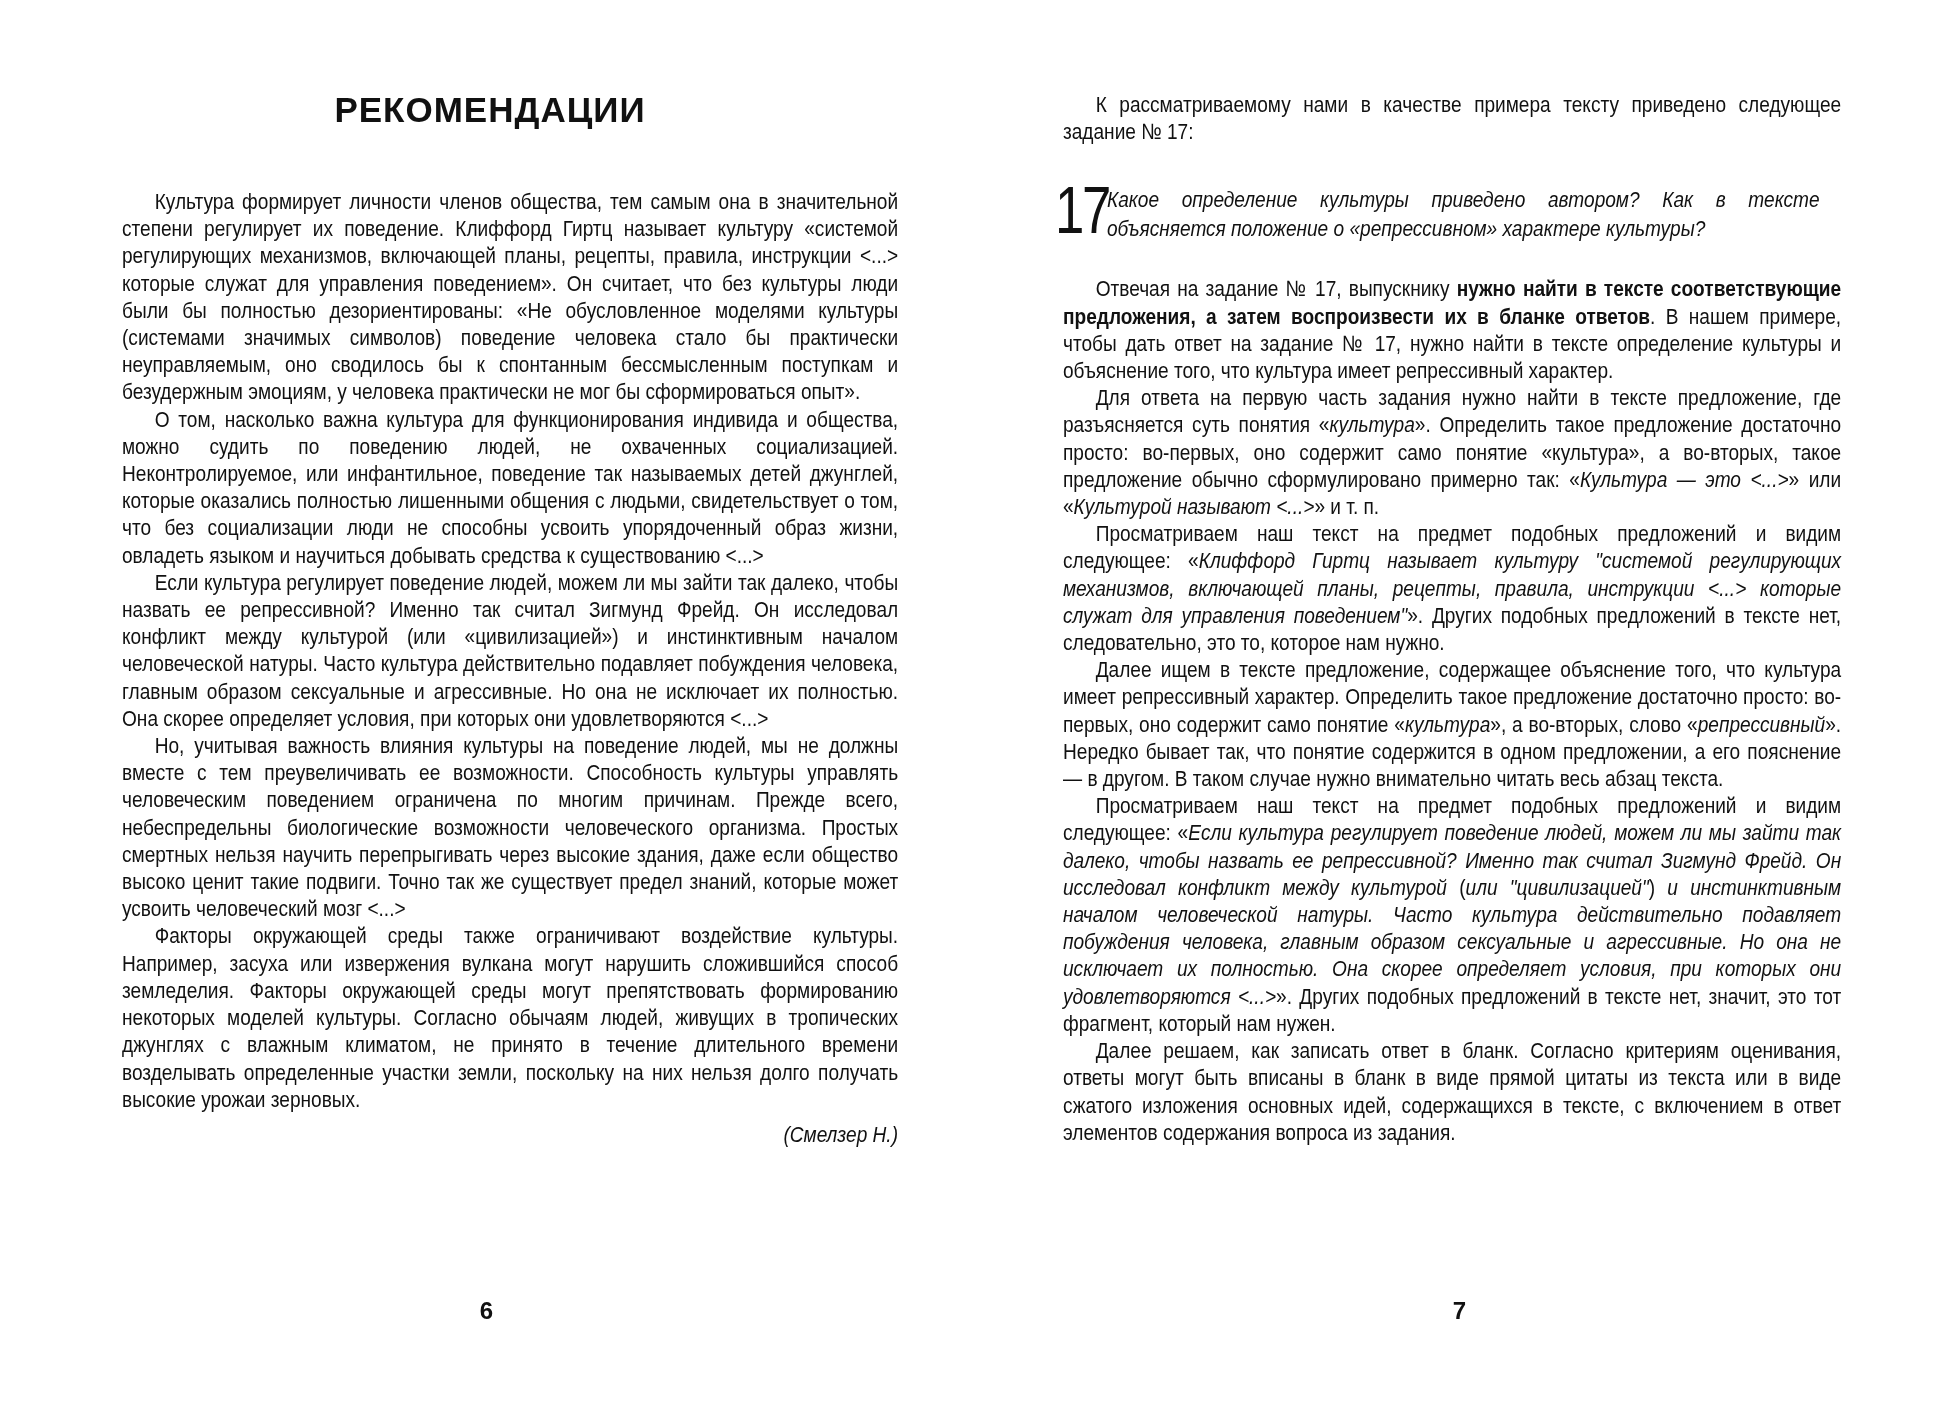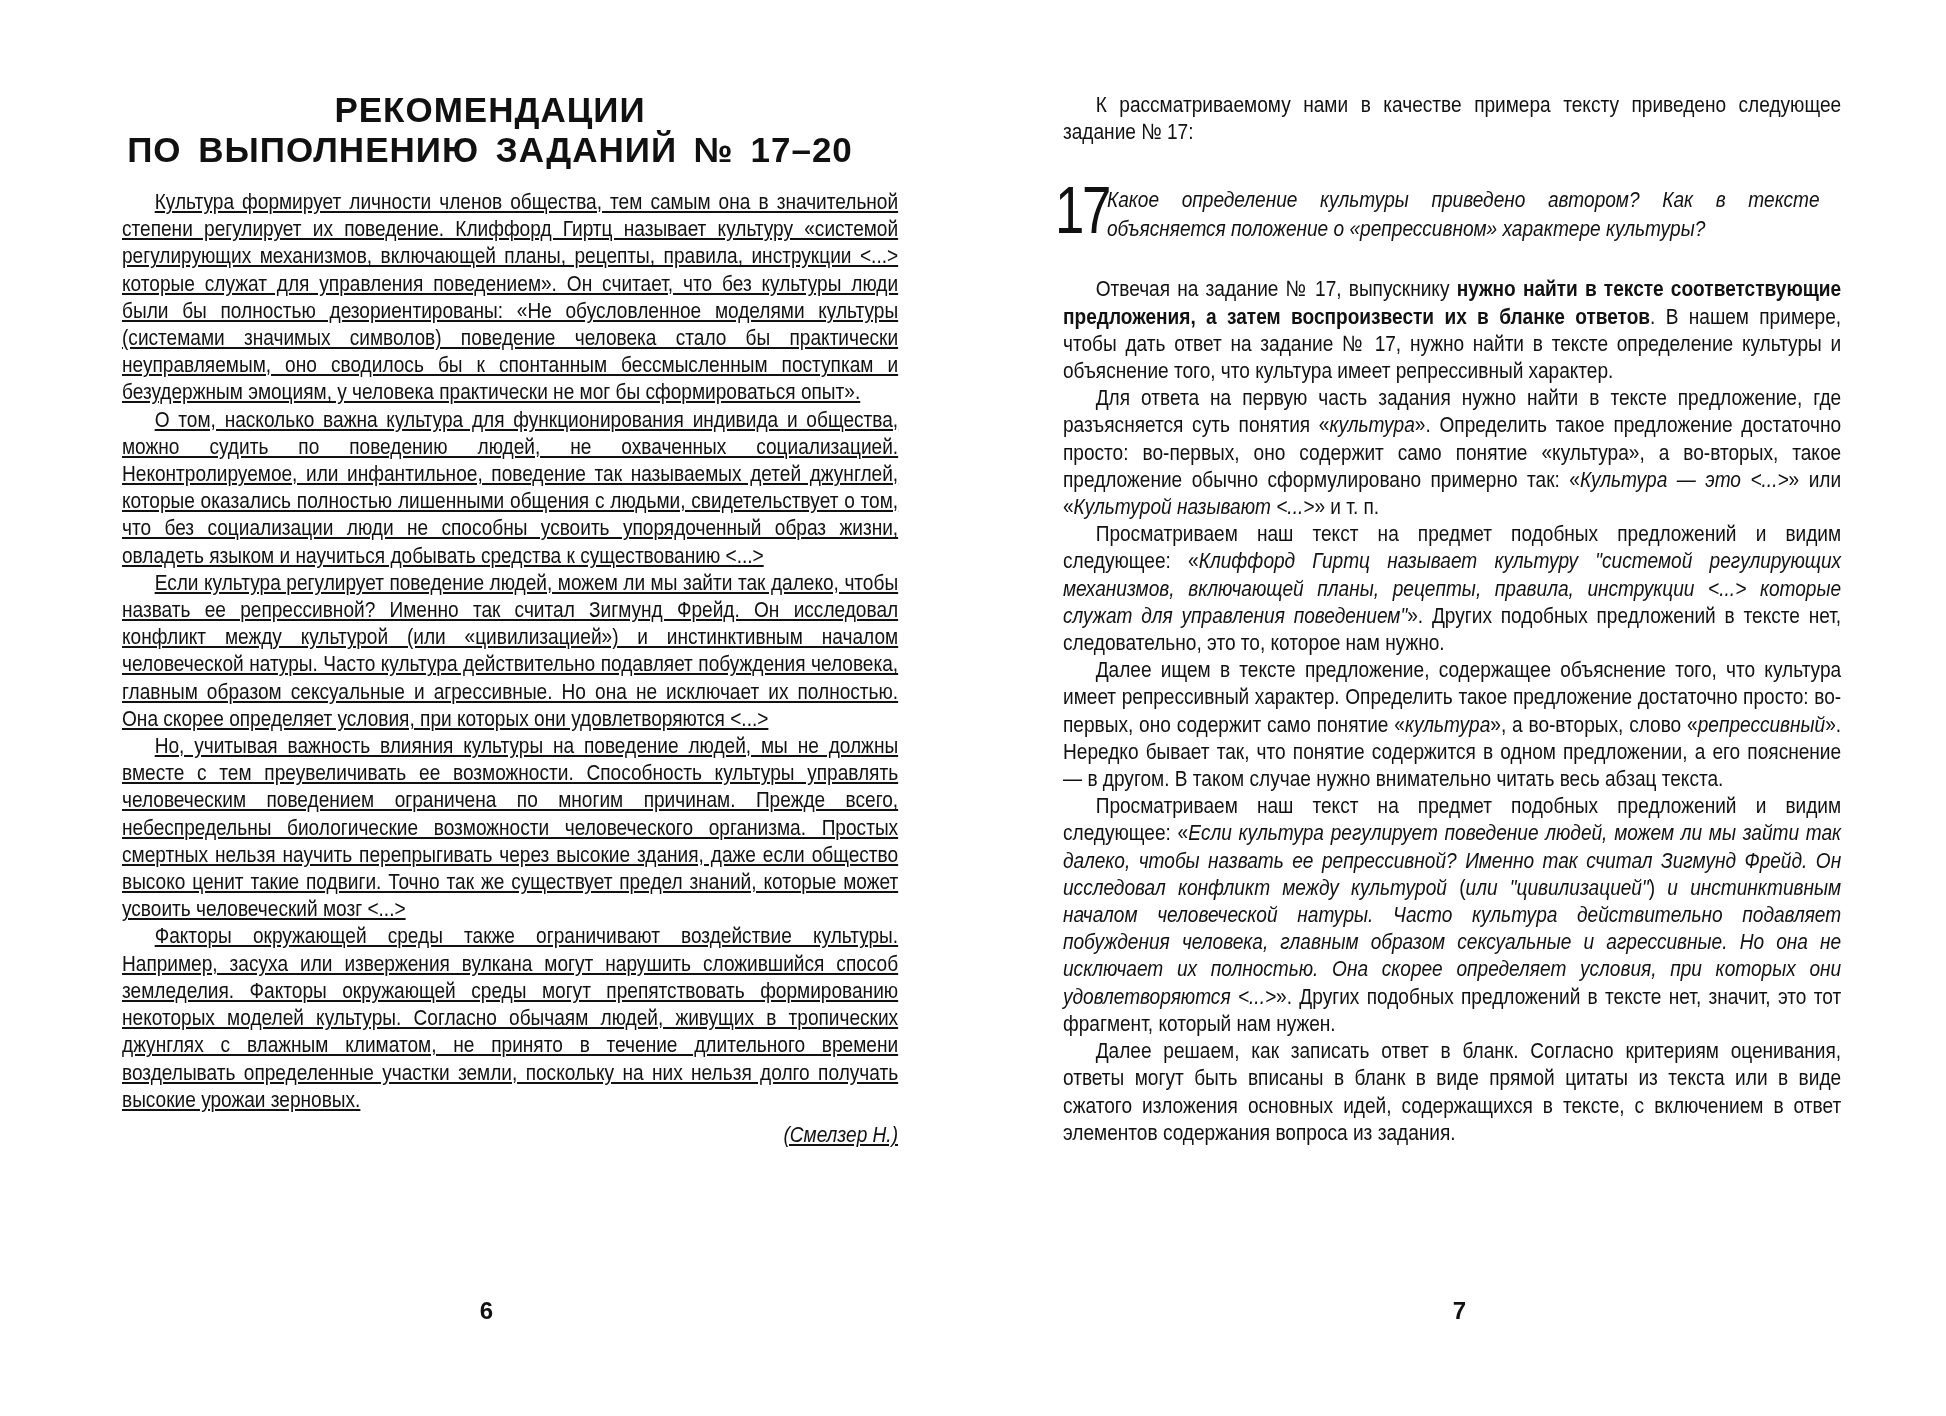--- a/index.html
+++ b/index.html
@@ -2,21 +2,21 @@
 <html><head>
 <meta charset="utf-8">
 <style>
   html, body { margin: 0; padding: 0; background: #ffffff; }
   body { width: 1946px; height: 1416px; position: relative; overflow: hidden;
          font-family: "Liberation Sans Narrow", "Liberation Sans", sans-serif; color: #111; }
   .page { position: absolute; top: 0; height: 1416px; }
   .page-left { left: 0; width: 973px; }
   .page-right { left: 973px; width: 973px; }
   .text-col { position: absolute; }
-  .left-col { left: 122px; width: 776px; top: 188px; text-decoration: underline; }
+  .left-col { left: 122px; width: 776px; top: 188px; }
   .right-col { left: 90px; width: 778px; top: 91px; }
   .title { position: absolute; left: 0; width: 980px; top: 90px; text-align: center;
            font-weight: bold; font-size: 35px; line-height: 40px; letter-spacing: 1px; word-spacing: 6px; }
   p.para { margin: 0; font-size: 22.2px; line-height: 27.2px; text-align: justify; text-indent: 38px;
            transform-origin: left top; transform: scaleX(0.86); width: 116.3%; }
   .attribution { text-align: right; font-style: italic; font-size: 22.2px; line-height: 27.2px; margin-top: 8px;
                  transform-origin: right top; transform: scaleX(0.86); }
   .page-number { position: absolute; top: 1297px; width: 100%; text-align: center; font-weight: bold; font-size: 24px; }
   .task-block { position: relative; margin: 40px 0 30px 0; height: 60px; }
   .task-num { position: absolute; left: -8px; top: -10px; font-size: 66px; line-height: 70px; font-weight: 400;
@@ -25,21 +25,20 @@
                transform-origin: left top; transform: scaleX(0.86); width: 106.5%; text-align: justify; }
   em { font-style: italic; }
   b { font-weight: bold; }
 </style>
 </head>
 <body>
 
 <div class="page page-left">
   <div class="title">
     <div>РЕКОМЕНДАЦИИ</div>
-    <div>ПО ВЫПОЛНЕНИЮ ЗАДАНИЙ № 17–20</div>
   </div>
   <div class="text-col left-col">
     <p class="para">Культура формирует личности членов общества, тем самым она в значительной степени регулирует их поведение. Клиффорд Гиртц называет культуру «системой регулирующих механизмов, включающей планы, рецепты, правила, инструкции &lt;...&gt; которые служат для управления поведением». Он считает, что без культуры люди были бы полностью дезориентированы: «Не обусловленное моделями культуры (системами значимых символов) поведение человека стало бы практически неуправляемым, оно сводилось бы к спонтанным бессмысленным поступкам и безудержным эмоциям, у человека практически не мог бы сформироваться опыт».</p>
     <p class="para">О том, насколько важна культура для функционирования индивида и общества, можно судить по поведению людей, не охваченных социализацией. Неконтролируемое, или инфантильное, поведение так называемых детей джунглей, которые оказались полностью лишенными общения с людьми, свидетельствует о том, что без социализации люди не способны усвоить упорядоченный образ жизни, овладеть языком и научиться добывать средства к существованию &lt;...&gt;</p>
     <p class="para">Если культура регулирует поведение людей, можем ли мы зайти так далеко, чтобы назвать ее репрессивной? Именно так считал Зигмунд Фрейд. Он исследовал конфликт между культурой (или «цивилизацией») и инстинктивным началом человеческой натуры. Часто культура действительно подавляет побуждения человека, главным образом сексуальные и агрессивные. Но она не исключает их полностью. Она скорее определяет условия, при которых они удовлетворяются &lt;...&gt;</p>
     <p class="para">Но, учитывая важность влияния культуры на поведение людей, мы не должны вместе с тем преувеличивать ее возможности. Способность культуры управлять человеческим поведением ограничена по многим причинам. Прежде всего, небеспредельны биологические возможности человеческого организма. Простых смертных нельзя научить перепрыгивать через высокие здания, даже если общество высоко ценит такие подвиги. Точно так же существует предел знаний, которые может усвоить человеческий мозг &lt;...&gt;</p>
     <p class="para">Факторы окружающей среды также ограничивают воздействие культуры. Например, засуха или извержения вулкана могут нарушить сложившийся способ земледелия. Факторы окружающей среды могут препятствовать формированию некоторых моделей культуры. Согласно обычаям людей, живущих в тропических джунглях с влажным климатом, не принято в течение длительного времени возделывать определенные участки земли, поскольку на них нельзя долго получать высокие урожаи зерновых.</p>
     <div class="attribution">(Смелзер Н.)</div>
   </div>
   <div class="page-number">6</div>

